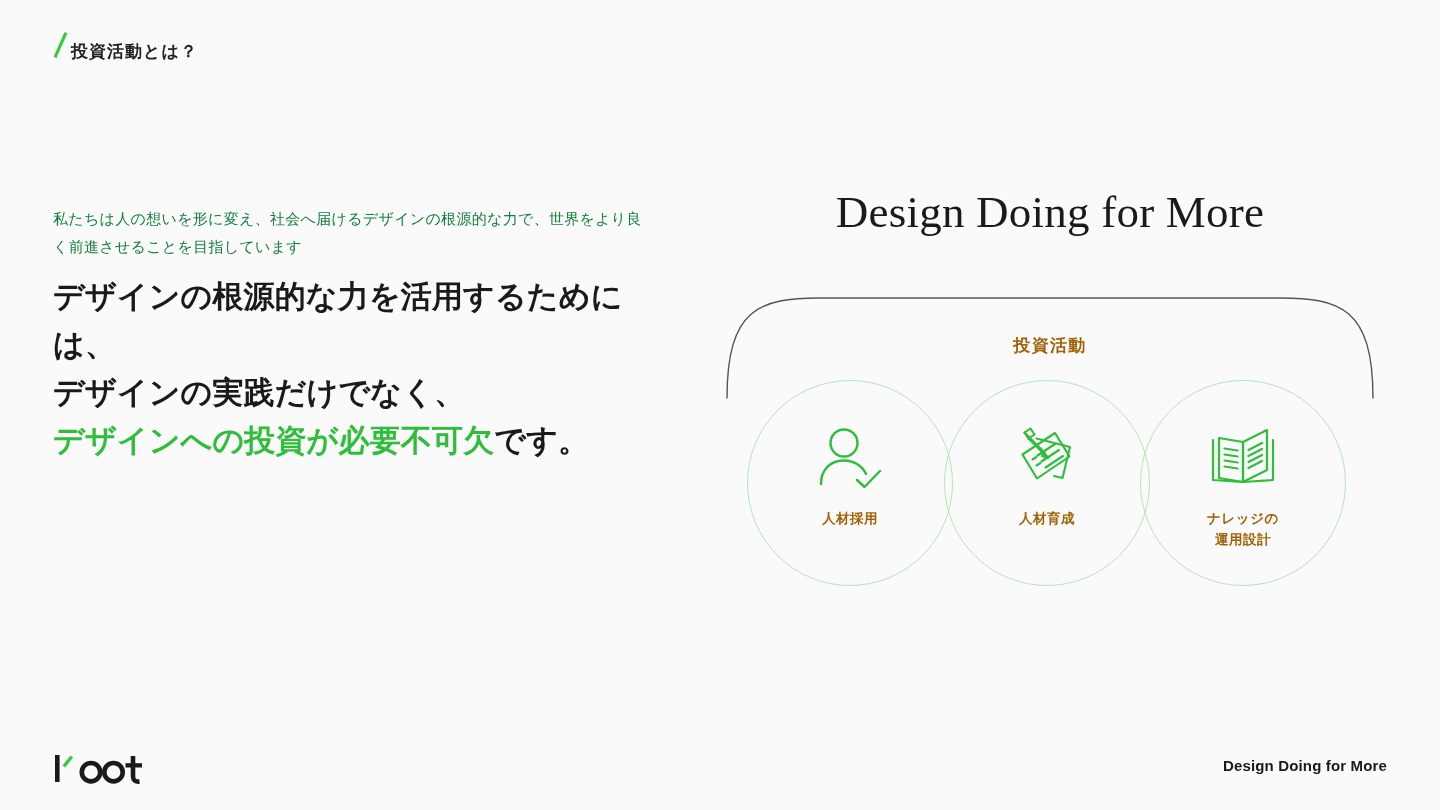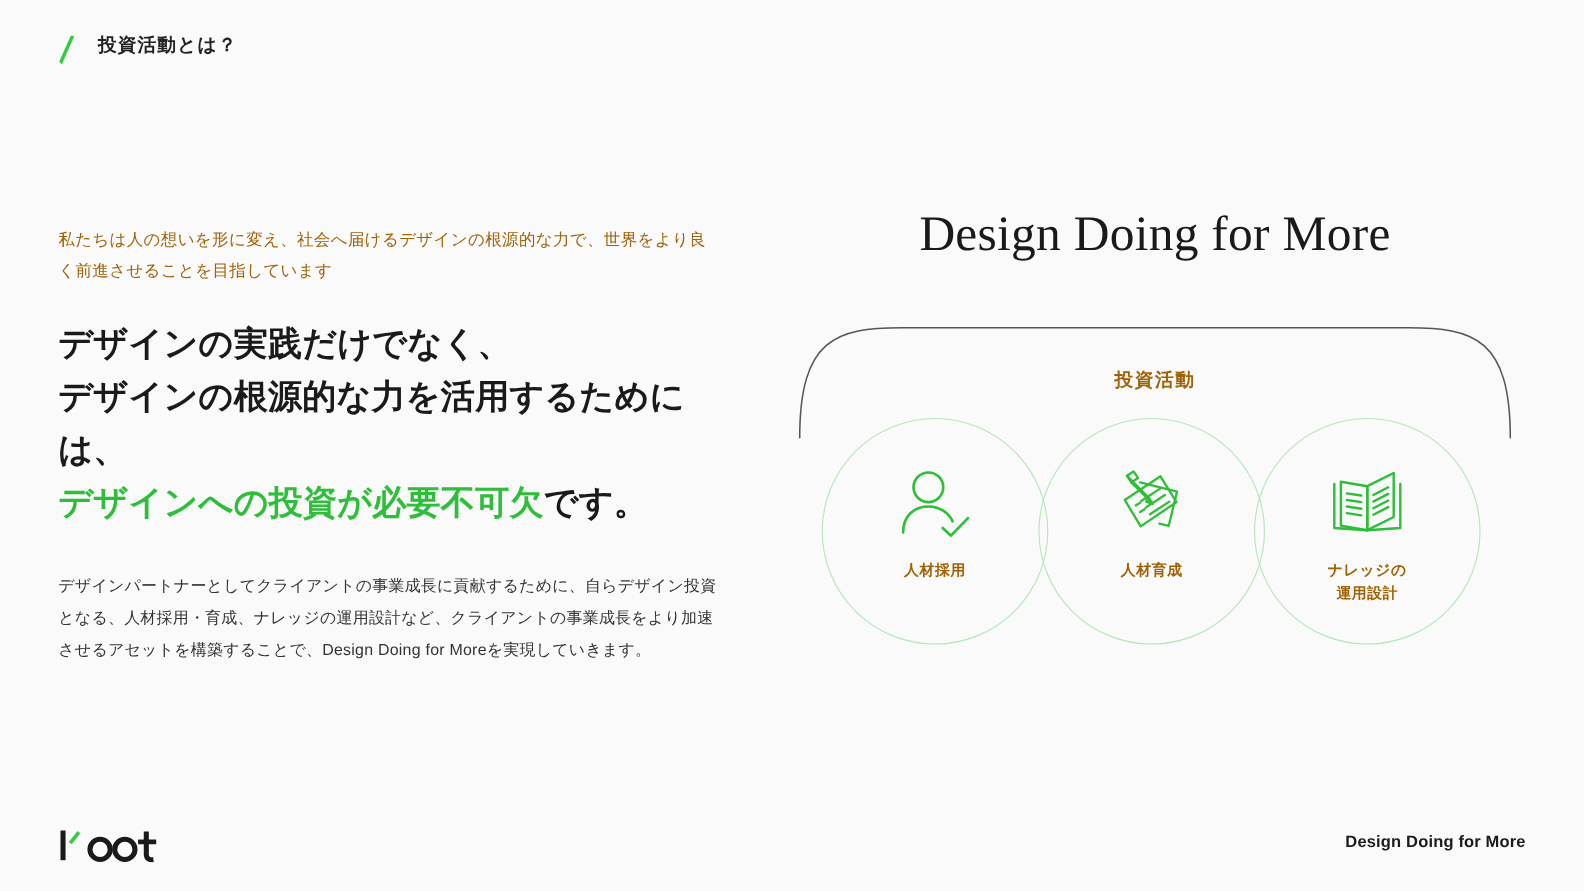--- a/index.html
+++ b/index.html
@@ -15,22 +15,21 @@
     position: relative;
     -webkit-font-smoothing: antialiased;
   }
 
   
   .slide-header {
     position: absolute;
     left: 53px;
     top: 32px;
     display: flex;
-    align-items: flex-start;
-    gap: 18px;
+    align-items: flex-end;
   }
   .accent-slash {
     width: 18px;
     height: 28px;
     flex: 0 0 auto;
   }
   .header-title {
     font-size: 17px;
     font-weight: 700;
     color: #222222;
@@ -42,23 +41,23 @@
   
   .left-col {
     position: absolute;
     left: 53px;
     top: 205px;
     width: 600px;
   }
   .lead-text {
     font-size: 15px;
     line-height: 1.85;
-    color: #a16207;
+    color: #15803d;
     letter-spacing: 0.02em;
-    margin: 0 0 28px 0;
+    margin: 0 0 12px 0;
     font-weight: 400;
   }
   .headline {
     font-size: 31px;
     font-weight: 700;
     line-height: 1.55;
     color: #1a1a1a;
     letter-spacing: 0.005em;
     margin: 0 0 38px 0;
   }
@@ -183,26 +182,25 @@
   <svg class="accent-slash" viewBox="0 0 18 28" aria-hidden="true">
     <path d="M14.5 1 L3.2 26.5 L0.8 24.2 L11.4 0.2 Z" fill="#33cc3f"></path>
   </svg>
   <div class="header-title">投資活動とは？</div>
 </div>
 
 <div class="left-col">
   <p class="lead-text">私たちは人の想いを形に変え、社会へ届けるデザインの根源的な力で、世界をより良く前進させることを目指しています</p>
 
   <div class="headline">
+    <div>デザインの根源的な力を活用するためには、</div>
     <div>デザインの実践だけでなく、</div>
-    <div>デザインの根源的な力を活用するためには、</div>
     <div><span class="hl-green">デザインへの投資が必要不可欠</span><span>です。</span></div>
   </div>
 
-  <p class="body-text">デザインパートナーとしてクライアントの事業成長に貢献するために、自らデザイン投資となる、人材採用・育成、ナレッジの運用設計など、クライアントの事業成長をより加速させるアセットを構築することで、Design Doing for Moreを実現していきます。</p>
 </div>
 
 <div class="right-col">
 
   <div class="dd-title">Design Doing for More</div>
 
   <svg class="bracket-svg" viewBox="0 0 700 110" aria-hidden="true">
     <path d="M27 108 C27 18, 60 8, 120 8 L580 8 C640 8, 673 18, 673 108" fill="none" stroke="#555555" stroke-width="1.4" stroke-linecap="round"></path>
   </svg>
 

